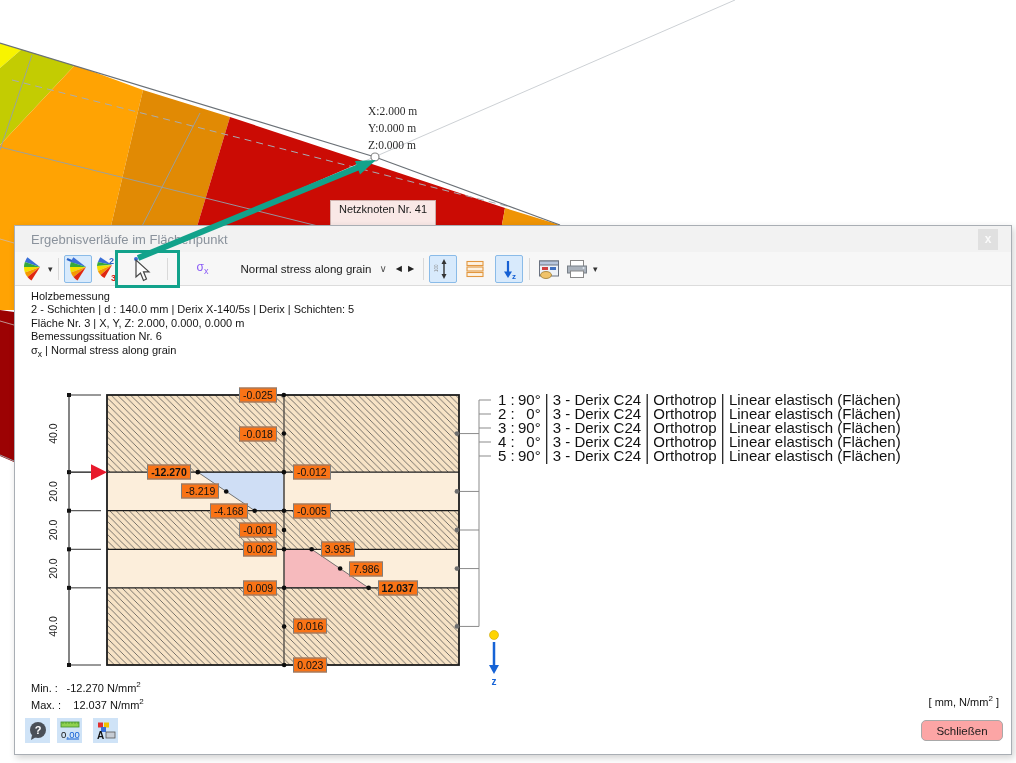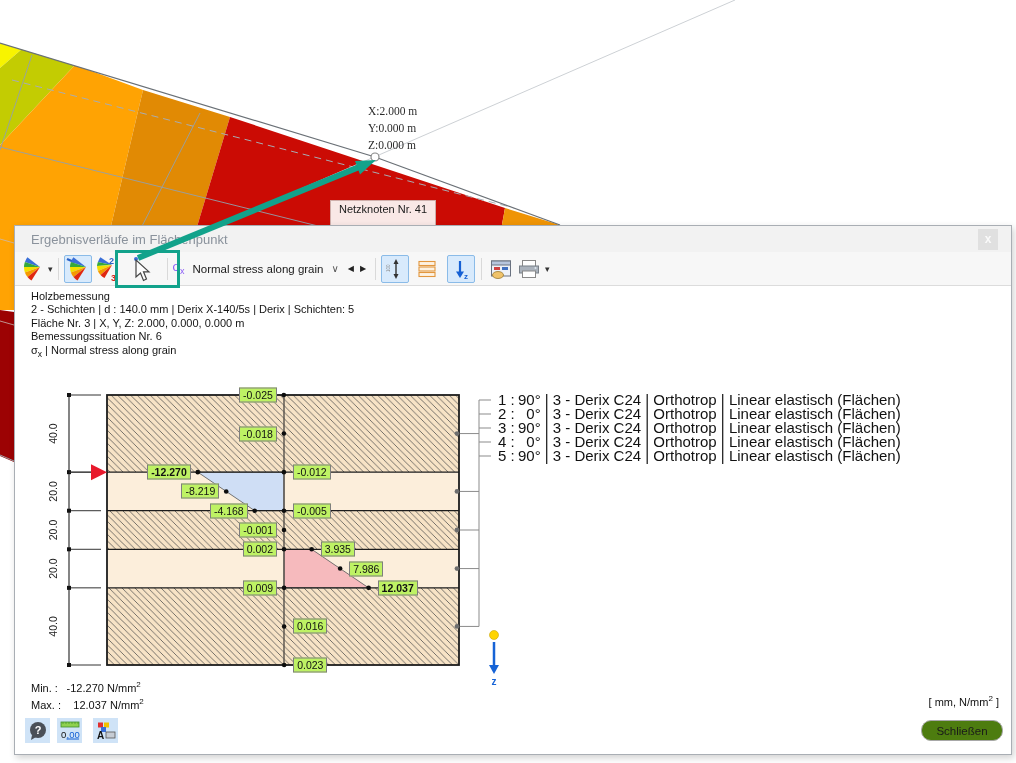--- a/index.html
+++ b/index.html
@@ -28,52 +28,52 @@
              margin-right:13px;cursor:default}
 
   .toolbar{height:33px;background:#f7f7f7;border-bottom:1px solid #dcdcdc;display:flex;
            align-items:center;padding-left:3px;position:relative}
   .tbtn{height:26px;min-width:26px;display:flex;align-items:center;justify-content:center;
         border:1px solid transparent;border-radius:2px}
   .tbtn.on{background:#d8eafc;border-color:#8abbe8}
   .sep{width:1px;height:22px;background:#d9d9d9;margin:0 5px}
   .caret{font-size:9px;color:#333;margin-left:2px}
   .navarrow{font-size:8px;color:#222;padding:0 3px}
-  .sigma{font-size:12px;color:#8b5cf6;margin-left:0}
+  .sigma{font-size:12px;color:#8b5cf6;margin-left:24px}
   .sigma sub{font-size:9px}
-  .dd-text{font-size:11.5px;color:#1a1a1a;margin-left:8px}
+  .dd-text{font-size:11.5px;color:#1a1a1a;margin-left:32px}
   .dd-chevron{font-size:10px;color:#555;margin:0 6px 0 8px}
   .teal-rect{position:absolute;left:100px;top:-2px;width:59px;height:32px;
              border:3px solid #12a28b;z-index:30;pointer-events:none}
 
   .info{position:absolute;left:16px;top:64px;font-size:11px;color:#141414;line-height:13.4px}
   .info sub{font-size:8.5px}
 
   .diagram{position:absolute;left:30px;top:155px;width:480px;height:310px}
-  .stress-label{position:absolute;transform:translateY(-50%);background:#bef264;
+  .stress-label{position:absolute;transform:translateY(-50%);background:#f97316;
                 border:1px solid #7e7e7e;font-size:10.5px;color:#111;padding:0 3px;
                 line-height:13px;white-space:nowrap}
   .stress-label.bold{font-weight:bold}
 
   .legend{position:absolute;left:483px;top:167px}
   .legend-row{height:14px;line-height:14px;font-size:15px;color:#111;white-space:nowrap}
   .legend-row.bold{font-weight:normal}
   .lnum{display:inline-block;min-width:14px;text-align:right}
   .langle{display:inline-block;min-width:26px;text-align:right;margin-right:4px}
 
   .minmax{position:absolute;left:16px;top:452px;font-size:11px;line-height:14.5px;color:#111}
   .mm-val{display:inline-block;min-width:46px;text-align:right}
   sup{font-size:8px}
   .units-note{position:absolute;right:12px;top:468px;font-size:11px;color:#111}
 
   .bottom-icons{position:absolute;left:10px;top:492px;display:flex}
   .ibtn{width:25px;height:25px;background:#cfe3f7;display:flex;align-items:center;
         justify-content:center;border:none;padding:0}
-  .close-button{position:absolute;right:8px;top:494px;width:82px;height:21px;background:#4d7c0f;
-                border:1px solid #a8a8a8;border-radius:10px;font-size:11.5px;color:#1a1a1a;
+  .close-button{position:absolute;right:8px;top:494px;width:82px;height:21px;background:#fca5a5;
+                border:1px solid #a8a8a8;border-radius:5px;font-size:11.5px;color:#1a1a1a;
                 font-family:"Liberation Sans",sans-serif}
 </style>
 </head>
 <body>
 
 <svg id="bg-svg" width="1016" height="763">
   <defs>
     <clipPath id="surfclip">
       <polygon points="0,43 375,157 560,225 14,225 14,462 0,456"></polygon>
     </clipPath>

